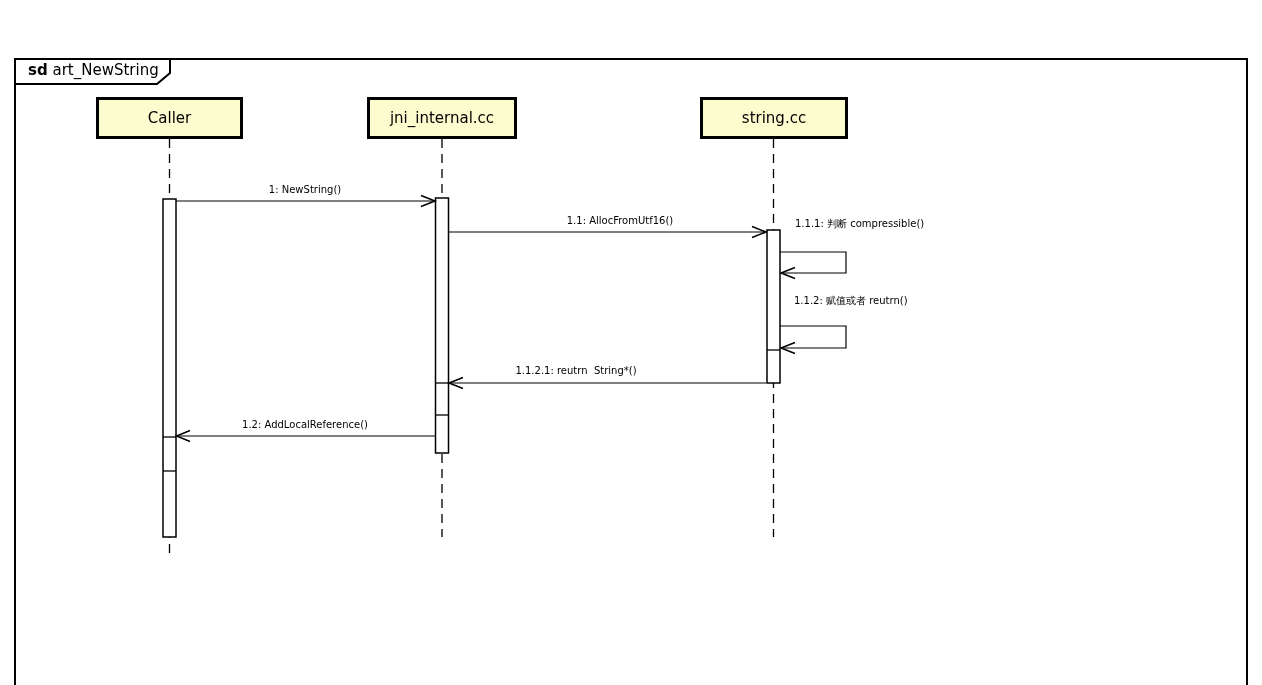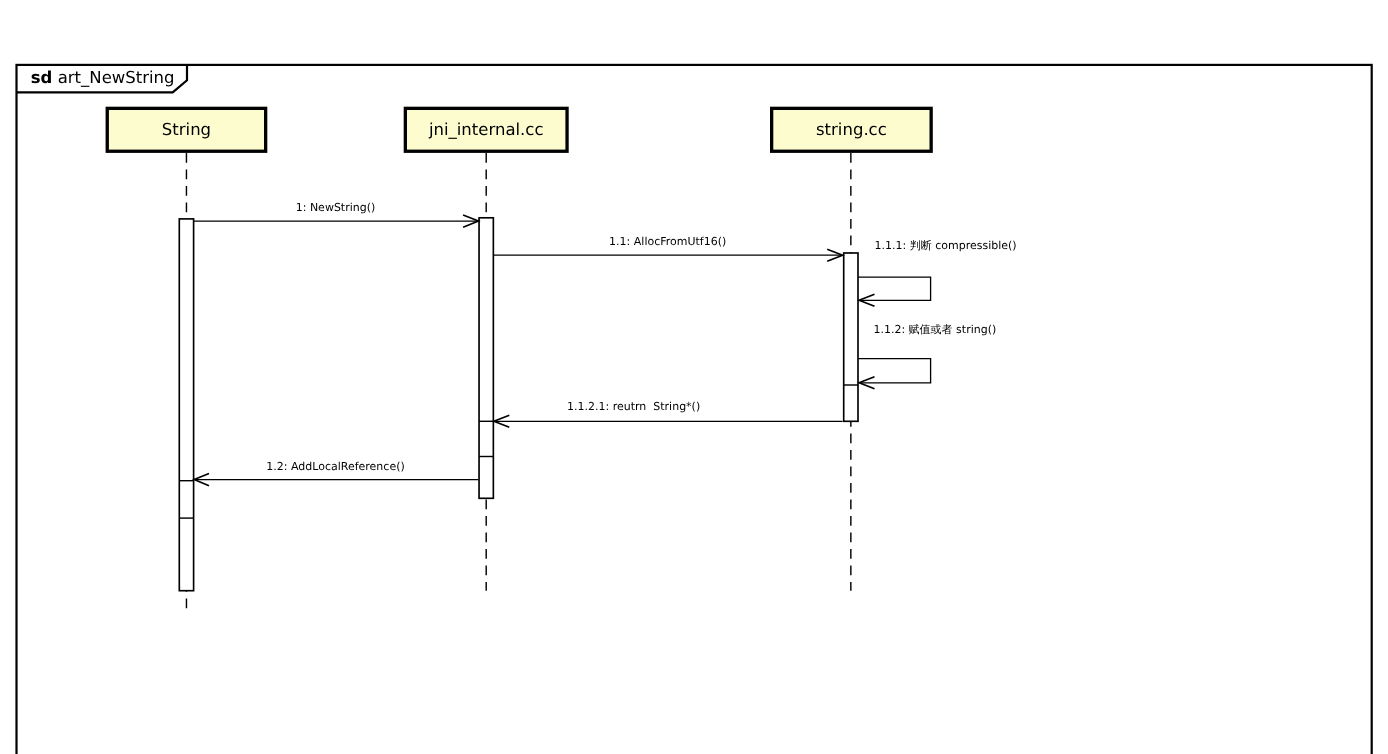--- a/index.html
+++ b/index.html
@@ -61,37 +61,37 @@
   #head-string { left: 700px; width: 148px; }
   .msg-label {
     position: absolute;
     font-size: 10px;
     color: #000000;
     white-space: pre;
     line-height: 17px;
   }
   .msg-label.centered { transform: translateX(-50%); }
   #label-m1 { left: 305px; top: 141px; }
-  #label-m2 { left: 607px; top: 172px; }
+  #label-m2 { left: 620px; top: 172px; }
   #label-m3 { left: 795px; top: 175px; }
   #label-m4 { left: 794px; top: 252px; }
   #label-m5 { left: 576px; top: 322px; }
   #label-m6 { left: 305px; top: 376px; }
 </style>
 </head>
 <body>
 
 <div id="canvas">
 
   <div id="frame"></div>
 
   <div class="frame-title"><span class="kw">sd</span><span> </span><span>art_NewString</span></div>
 
   <div class="head-box" id="head-caller">
-    <span>String</span>
+    <span>Caller</span>
   </div>
   <div class="head-box" id="head-string">
     <span>string.cc</span>
   </div>
   <div class="head-box" id="head-jni">
     <span>jni_internal.cc</span>
   </div>
 
   <svg id="svg-layer" xmlns="http://www.w3.org/2000/svg" width="1262" height="685">
 
@@ -127,17 +127,17 @@
     <line x1="766" y1="343" x2="450" y2="343" stroke="#000" stroke-width="1.2"></line>
     <polyline points="463,337.5 449,343 463,348.5" fill="none" stroke="#000" stroke-width="1.5"></polyline>
 
     <line x1="435" y1="396" x2="178" y2="396" stroke="#000" stroke-width="1.2"></line>
     <polyline points="190,390.5 176.5,396 190,401.5" fill="none" stroke="#000" stroke-width="1.5"></polyline>
   </svg>
 
   <div class="msg-label centered" id="label-m1">1: NewString()</div>
   <div class="msg-label centered" id="label-m2">1.1: AllocFromUtf16()</div>
   <div class="msg-label" id="label-m3">1.1.1: 判断 compressible()</div>
-  <div class="msg-label" id="label-m4">1.1.2: 赋值或者 string()</div>
+  <div class="msg-label" id="label-m4">1.1.2: 赋值或者 reutrn()</div>
   <div class="msg-label centered" id="label-m5">1.1.2.1: reutrn  String*()</div>
   <div class="msg-label centered" id="label-m6">1.2: AddLocalReference()</div>
 
 </div>
 
 </body></html>

